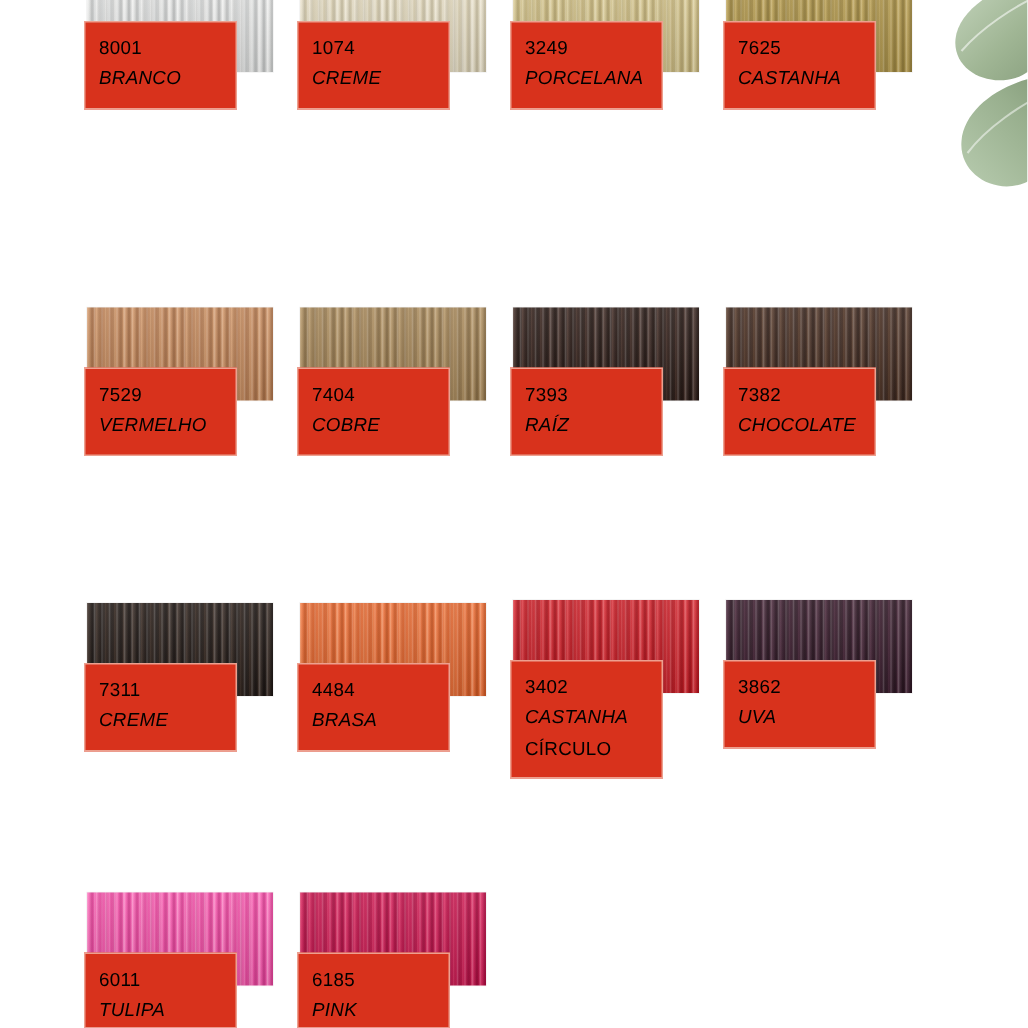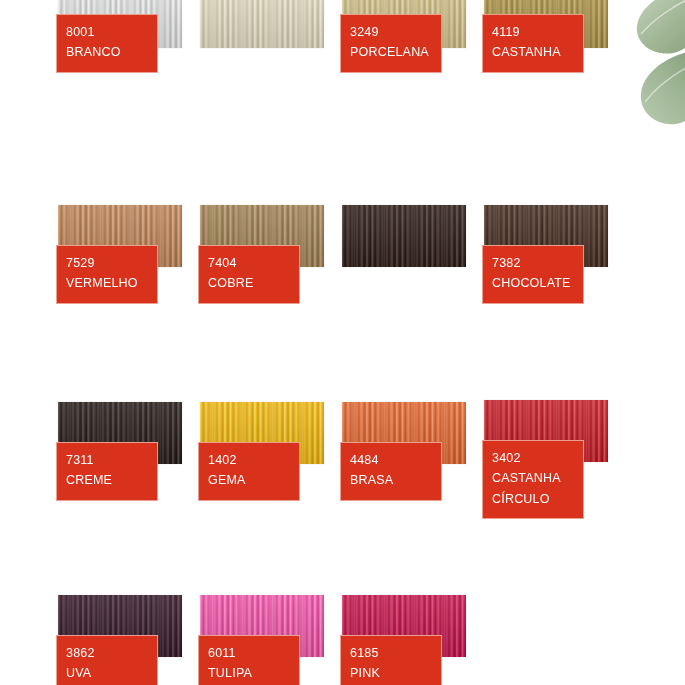--- a/index.html
+++ b/index.html
@@ -74,35 +74,35 @@
   }
 
   
   .label{
     position:absolute;
     left:-2px;
     top:36px;
     width:102px;
     background:#d8321c;
     border:1px solid #eda08f;
-    color:#ffffff;
+    color:#000000;
     padding:7px 9px 9px 9px;
     box-sizing:border-box;
     line-height:1.62;
     font-size:12.5px;
     letter-spacing:.2px;
     z-index:3;
   }
   .row-0 .label{ top:14px; }
   .row-1 .label{ top:50px; }
   .row-2 .label{ top:52px; }
   .row-3 .label{ top:50px; }
 
   .label .code{ display:block; }
-  .label .name{ display:block; }
+  .label .name{ display:block;font-style:italic; }
   .label .name2{ display:block; }
 </style>
 </head>
 <body>
 
 <div class="leaf-deco">
   <svg width="70" height="140" viewBox="0 0 70 140" xmlns="http://www.w3.org/2000/svg">
     <defs>
       <linearGradient id="lf1" x1="0" y1="0" x2="1" y2="1">
         <stop offset="0%" stop-color="#c2d3ba"></stop>
@@ -129,71 +129,72 @@
 <div class="grid" id="grid">
     <div class="cell row-0">
       <div class="chip" style="background: repeating-linear-gradient(90deg, rgb(247, 247, 246) 0px, rgb(232, 233, 232) 2px, rgb(201, 203, 203) 4px, rgb(232, 233, 232) 6px);"></div>
       <div class="label">
         <span class="code">8001</span>
         <span class="name">BRANCO</span>
       </div>
     </div>
     <div class="cell row-0">
       <div class="chip" style="background: repeating-linear-gradient(90deg, rgb(243, 236, 217) 0px, rgb(232, 224, 200) 2px, rgb(211, 200, 169) 4px, rgb(232, 224, 200) 6px);"></div>
+      <div class="label">
+        <span class="code">1074</span>
+        <span class="name">CREME</span>
+      </div>
     </div>
     <div class="cell row-0">
       <div class="chip" style="background: repeating-linear-gradient(90deg, rgb(228, 215, 167) 0px, rgb(214, 198, 142) 2px, rgb(191, 173, 115) 4px, rgb(214, 198, 142) 6px);"></div>
       <div class="label">
         <span class="code">3249</span>
         <span class="name">PORCELANA</span>
       </div>
     </div>
     <div class="cell row-0">
       <div class="chip" style="background: repeating-linear-gradient(90deg, rgb(200, 174, 99) 0px, rgb(180, 154, 78) 2px, rgb(152, 129, 60) 4px, rgb(180, 154, 78) 6px);"></div>
       <div class="label">
-        <span class="code">4119</span>
+        <span class="code">7625</span>
         <span class="name">CASTANHA</span>
       </div>
     </div>
     <div class="cell row-1">
       <div class="chip" style="background: repeating-linear-gradient(90deg, rgb(217, 161, 116) 0px, rgb(198, 139, 94) 2px, rgb(169, 111, 70) 4px, rgb(198, 139, 94) 6px);"></div>
       <div class="label">
         <span class="code">7529</span>
         <span class="name">VERMELHO</span>
       </div>
     </div>
     <div class="cell row-1">
       <div class="chip" style="background: repeating-linear-gradient(90deg, rgb(187, 156, 109) 0px, rgb(169, 138, 92) 2px, rgb(138, 110, 69) 4px, rgb(169, 138, 92) 6px);"></div>
       <div class="label">
         <span class="code">7404</span>
         <span class="name">COBRE</span>
       </div>
     </div>
     <div class="cell row-1">
       <div class="chip" style="background: repeating-linear-gradient(90deg, rgb(74, 51, 43) 0px, rgb(51, 34, 29) 2px, rgb(31, 19, 15) 4px, rgb(51, 34, 29) 6px);"></div>
+      <div class="label">
+        <span class="code">7393</span>
+        <span class="name">RAÍZ</span>
+      </div>
     </div>
     <div class="cell row-1">
       <div class="chip" style="background: repeating-linear-gradient(90deg, rgb(94, 65, 48) 0px, rgb(74, 49, 37) 2px, rgb(51, 33, 26) 4px, rgb(74, 49, 37) 6px);"></div>
       <div class="label">
         <span class="code">7382</span>
         <span class="name">CHOCOLATE</span>
       </div>
     </div>
     <div class="cell row-2">
       <div class="chip" style="background: repeating-linear-gradient(90deg, rgb(62, 47, 39) 0px, rgb(43, 33, 28) 2px, rgb(24, 18, 16) 4px, rgb(43, 33, 28) 6px);"></div>
       <div class="label">
         <span class="code">7311</span>
         <span class="name">CREME</span>
-      </div>
-    </div>
-    <div class="cell row-2">
-      <div class="chip" style="background: repeating-linear-gradient(90deg, rgb(252, 211, 63) 0px, rgb(245, 188, 16) 2px, rgb(223, 165, 0) 4px, rgb(245, 188, 16) 6px);"></div>
-      <div class="label">
-        <span class="code">1402</span>
-        <span class="name">GEMA</span>
       </div>
     </div>
     <div class="cell row-2">
       <div class="chip" style="background: repeating-linear-gradient(90deg, rgb(244, 138, 85) 0px, rgb(234, 108, 52) 2px, rgb(207, 86, 32) 4px, rgb(234, 108, 52) 6px);"></div>
       <div class="label">
         <span class="code">4484</span>
         <span class="name">BRASA</span>
       </div>
     </div>
     <div class="cell row-3">

